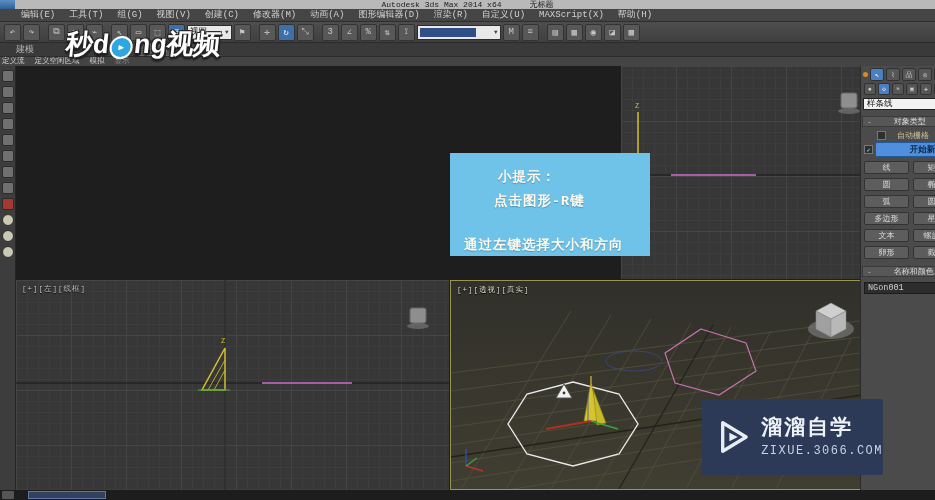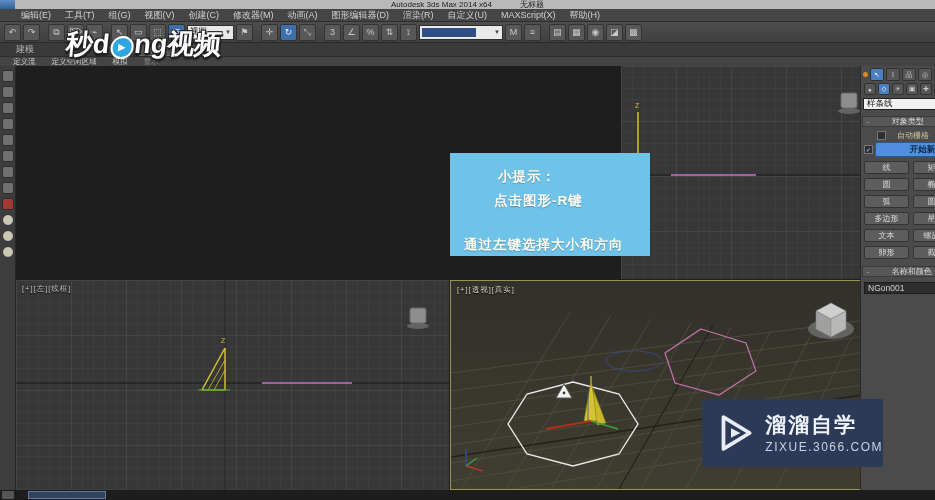--- a/index.html
+++ b/index.html
@@ -1,17 +1,17 @@
 <!DOCTYPE html>
 <html><head>
 <meta charset="utf-8">
 <style>
   html,body{margin:0;padding:0;background:#222;}
   #app{position:relative;width:935px;height:500px;overflow:hidden;
-       font-family:Liberation Sans, sans-serif;
+       font-family:Liberation Mono, monospace;
        background:#3a3a3a;user-select:none;}
   .abs{position:absolute;}
 
   
   .titlebar{left:0;top:0;width:935px;height:9px;background:#b9b9b9;
             display:flex;justify-content:center;align-items:center;gap:28px;
             font-size:8px;color:#1c1c1c;line-height:9px;}
   .qat{left:0;top:0;width:15px;height:9px;background:linear-gradient(#5d8fc4,#2f5f96);}
   .menubar{left:0;top:9px;width:935px;height:13px;background:#454545;
            display:flex;align-items:center;padding-left:14px;box-sizing:border-box;
@@ -33,21 +33,21 @@
 
   .ribbonrow{left:0;top:43px;width:935px;height:14px;background:#3a3a3a;
              display:flex;align-items:center;gap:8px;padding-left:16px;box-sizing:border-box;
              border-bottom:1px solid #2c2c2c;}
   .ribbontab{font-size:9px;color:#b8b8b8;}
   .ribbontab.chip{background:#585858;border:1px solid #6a6a6a;border-radius:2px;
                   padding:0 10px;line-height:11px;color:#e4e4e4;margin-left:96px;}
   .ribbonicon{width:22px;height:11px;background:#4c4c4c;border:1px solid #2d2d2d;border-radius:2px;
               color:#bbb;font-size:7px;display:flex;align-items:center;justify-content:center;gap:2px;}
   .subtabrow{left:0;top:57px;width:935px;height:9px;background:#444;
-             display:flex;align-items:center;gap:16px;padding-left:13px;box-sizing:border-box;}
+             display:flex;align-items:center;gap:10px;padding-left:2px;box-sizing:border-box;}
   .subtab{font-size:7.5px;color:#cfcfcf;line-height:9px;white-space:nowrap;}
   .subtab.dim{color:#8b8b8b;}
 
   
   .leftstrip{left:0;top:66px;width:16px;height:424px;background:#3d3d3d;
              border-right:1px solid #262626;display:flex;flex-direction:column;
              align-items:center;padding-top:4px;box-sizing:border-box;gap:4px;}
   .lsic{width:10px;height:10px;background:#707070;border:1px solid #2c2c2c;border-radius:2px;flex:0 0 auto;}
   .lsic.red{background:#a23a32;}
   .lsic.round{border-radius:50%;background:#c9c9b4;}
@@ -120,21 +120,21 @@
   .tt-l1{margin:15px 0 0 48px;}
   .tt-l2{margin:6px 0 0 44px;}
   .tt-l3{margin:26px 0 0 14px;}
 
   .wm-top{left:66px;top:26px;z-index:50;display:flex;align-items:center;
           font-size:27px;font-weight:bold;color:#fff;transform:skewX(-6deg);
           text-shadow:2px 2px 0 #222,-1px -1px 0 #222,1px -1px 0 #222,-1px 1px 0 #222,0 3px 2px rgba(0,0,0,.6);}
   .wm-play{width:19px;height:19px;border-radius:50%;background:#2ea7e0;border:2px solid #fff;
            display:flex;align-items:center;justify-content:center;margin:6px 1px 0 1px;
            color:#fff;font-size:9px;text-shadow:none;}
-  .wm-bottom{left:702px;top:399px;width:181px;height:68px;background:#2c3a57;border-radius:2px;
+  .wm-bottom{left:702px;top:399px;width:181px;height:76px;background:#2c3a57;border-radius:2px;
              z-index:45;display:flex;align-items:center;padding-left:14px;box-sizing:border-box;gap:10px;}
   .wmb-text .t1{font-size:21px;font-weight:bold;color:#eef2f8;letter-spacing:2px;line-height:24px;}
   .wmb-text .t2{font-size:12px;color:#c8d2e2;letter-spacing:1.5px;text-transform:uppercase;margin-top:3px;text-align:center;}
 </style>
 </head>
 <body>
 
 <div id="app">
 
   <div class="abs titlebar">

